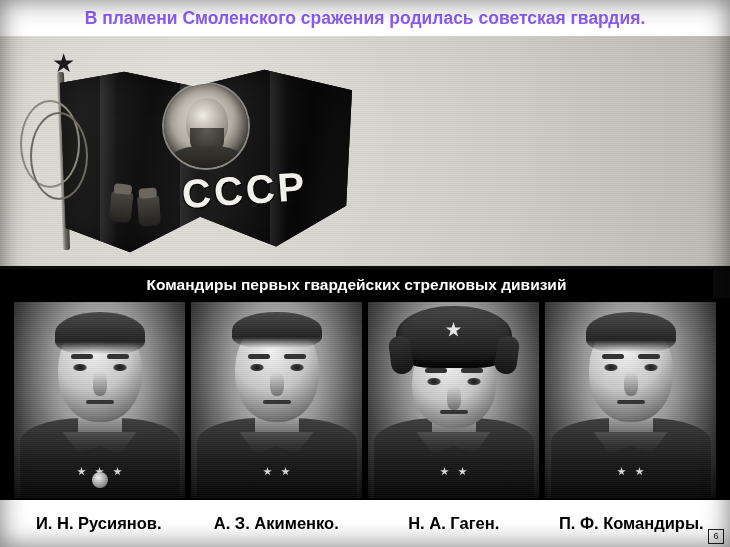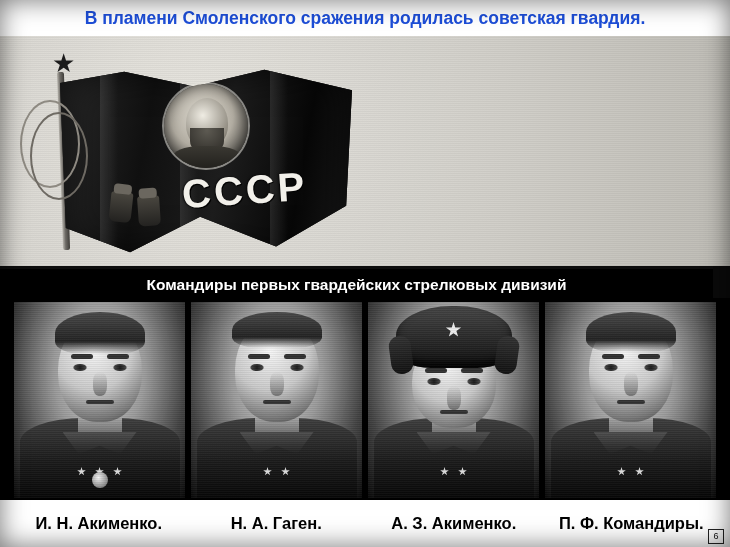--- a/index.html
+++ b/index.html
@@ -28,21 +28,21 @@
     left: 0; top: 0;
     width: 730px;
     height: 36px;
     background: #ffffff;
     display: flex;
     align-items: center;
     justify-content: center;
     border-bottom: 2px solid #111;
   }
   .banner-text {
-    color: #1d4ed8;
+    color: #8b5cf6;
     font-weight: bold;
     font-size: 17.5px;
     letter-spacing: 0px;
     white-space: nowrap;
     text-align: center;
   }
 
   
   .upper {
     position: absolute;
@@ -555,21 +555,21 @@
       <div class="collar"></div>
       <div class="pips">
         <div class="pip"></div>
           <div class="pip"></div>
       </div>
       <div class="noise"></div>
     </div>
   </div>
 
   <div class="names">
-    <div class="name">И. Н. Акименко.</div>
+    <div class="name">И. Н. Русиянов.</div>
+    <div class="name">А. З. Акименко.</div>
     <div class="name">Н. А. Гаген.</div>
-    <div class="name">А. З. Акименко.</div>
     <div class="name">П. Ф. Командиры.</div>
     <div class="page-num">6</div>
   </div>
 
   <div class="edge-shadow"></div>
 </div>
 
 </body></html>

